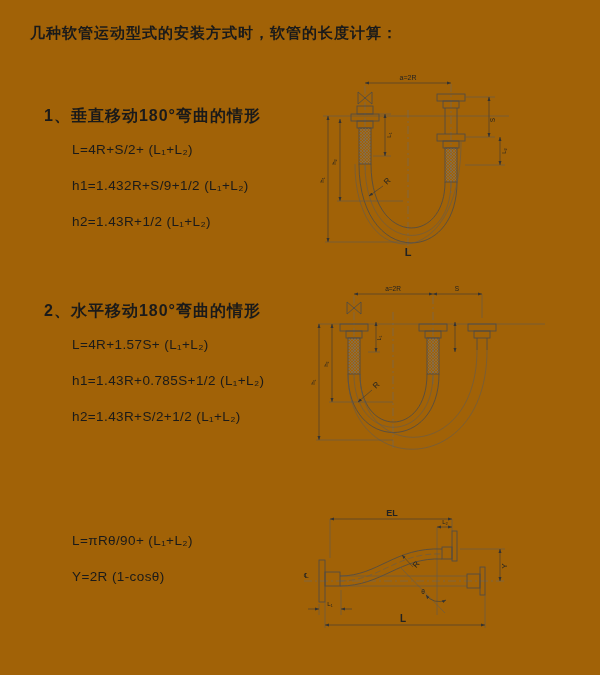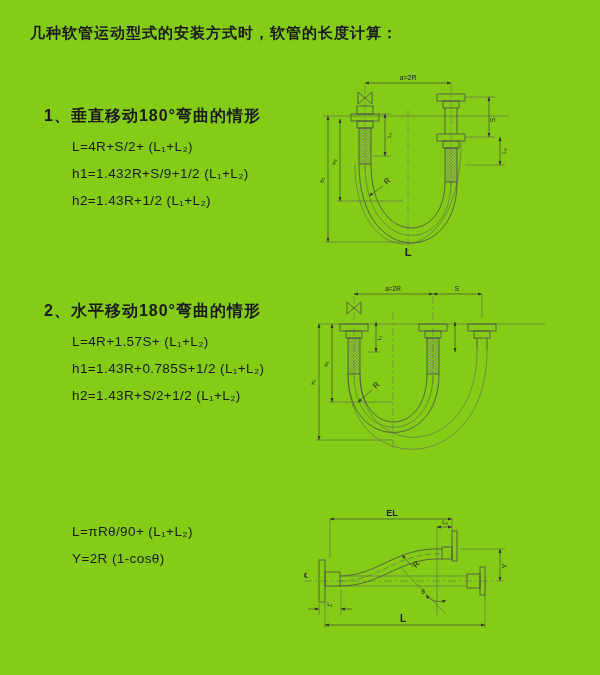--- a/index.html
+++ b/index.html
@@ -1,30 +1,30 @@
 <!DOCTYPE html>
 <html><head>
 <meta charset="utf-8">
 <style>
   html,body{margin:0;padding:0;}
   body{
     width:600px;height:675px;background:#ffffff;
     font-family:"Liberation Sans","DejaVu Sans",sans-serif;
     color:#1a1a1a;position:relative;overflow:hidden;
   }
-  #page{position:absolute;inset:0;background:#84cc16;}
+  #page{position:absolute;inset:0;background:#a16207;}
   .title{
     position:absolute;left:30px;top:24px;
     font-size:15px;font-weight:bold;letter-spacing:1px;white-space:nowrap;
   }
   .section{position:absolute;left:44px;white-space:nowrap;}
   .sec-heading{font-size:16px;font-weight:bold;letter-spacing:1px;}
   .formula{
     font-size:13.5px;margin-left:28px;letter-spacing:0.4px;
-    line-height:27px;height:27px;
+    line-height:27px;height:27px;margin-top:9px;
   }
   .sec-heading{margin-bottom:6px;}
   svg.diag{position:absolute;}
   svg.diag text{fill:#222;font-family:"Liberation Sans","DejaVu Sans",sans-serif;}
   svg.diag .ln{stroke:#4a4a4a;stroke-width:0.8;fill:none;}
   svg.diag .thin{stroke:#5a5a5a;stroke-width:0.55;fill:none;}
   svg.diag .cl{stroke:#6a6a6a;stroke-width:0.55;fill:none;stroke-dasharray:8 3 2 3;}
   svg.diag .dim{stroke:#3a3a3a;stroke-width:0.6;fill:none;}
   svg.diag .braid{stroke:#4a4a4a;stroke-width:0.8;}
 </style>

